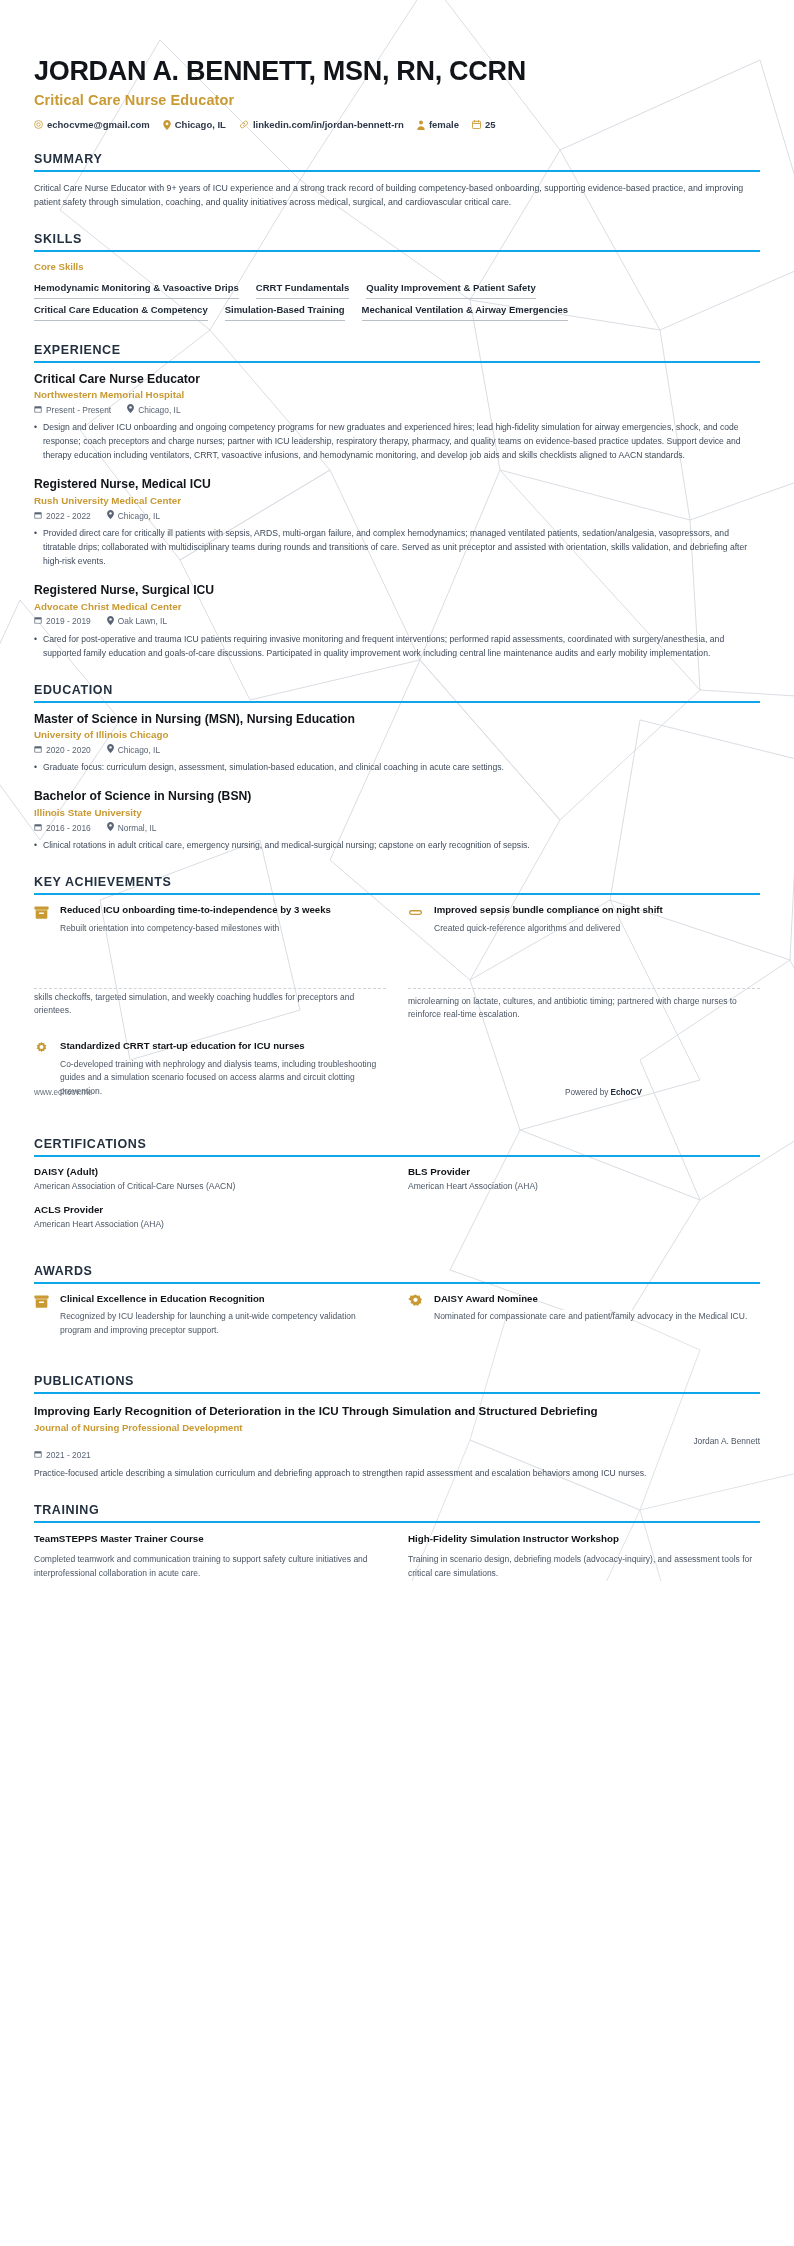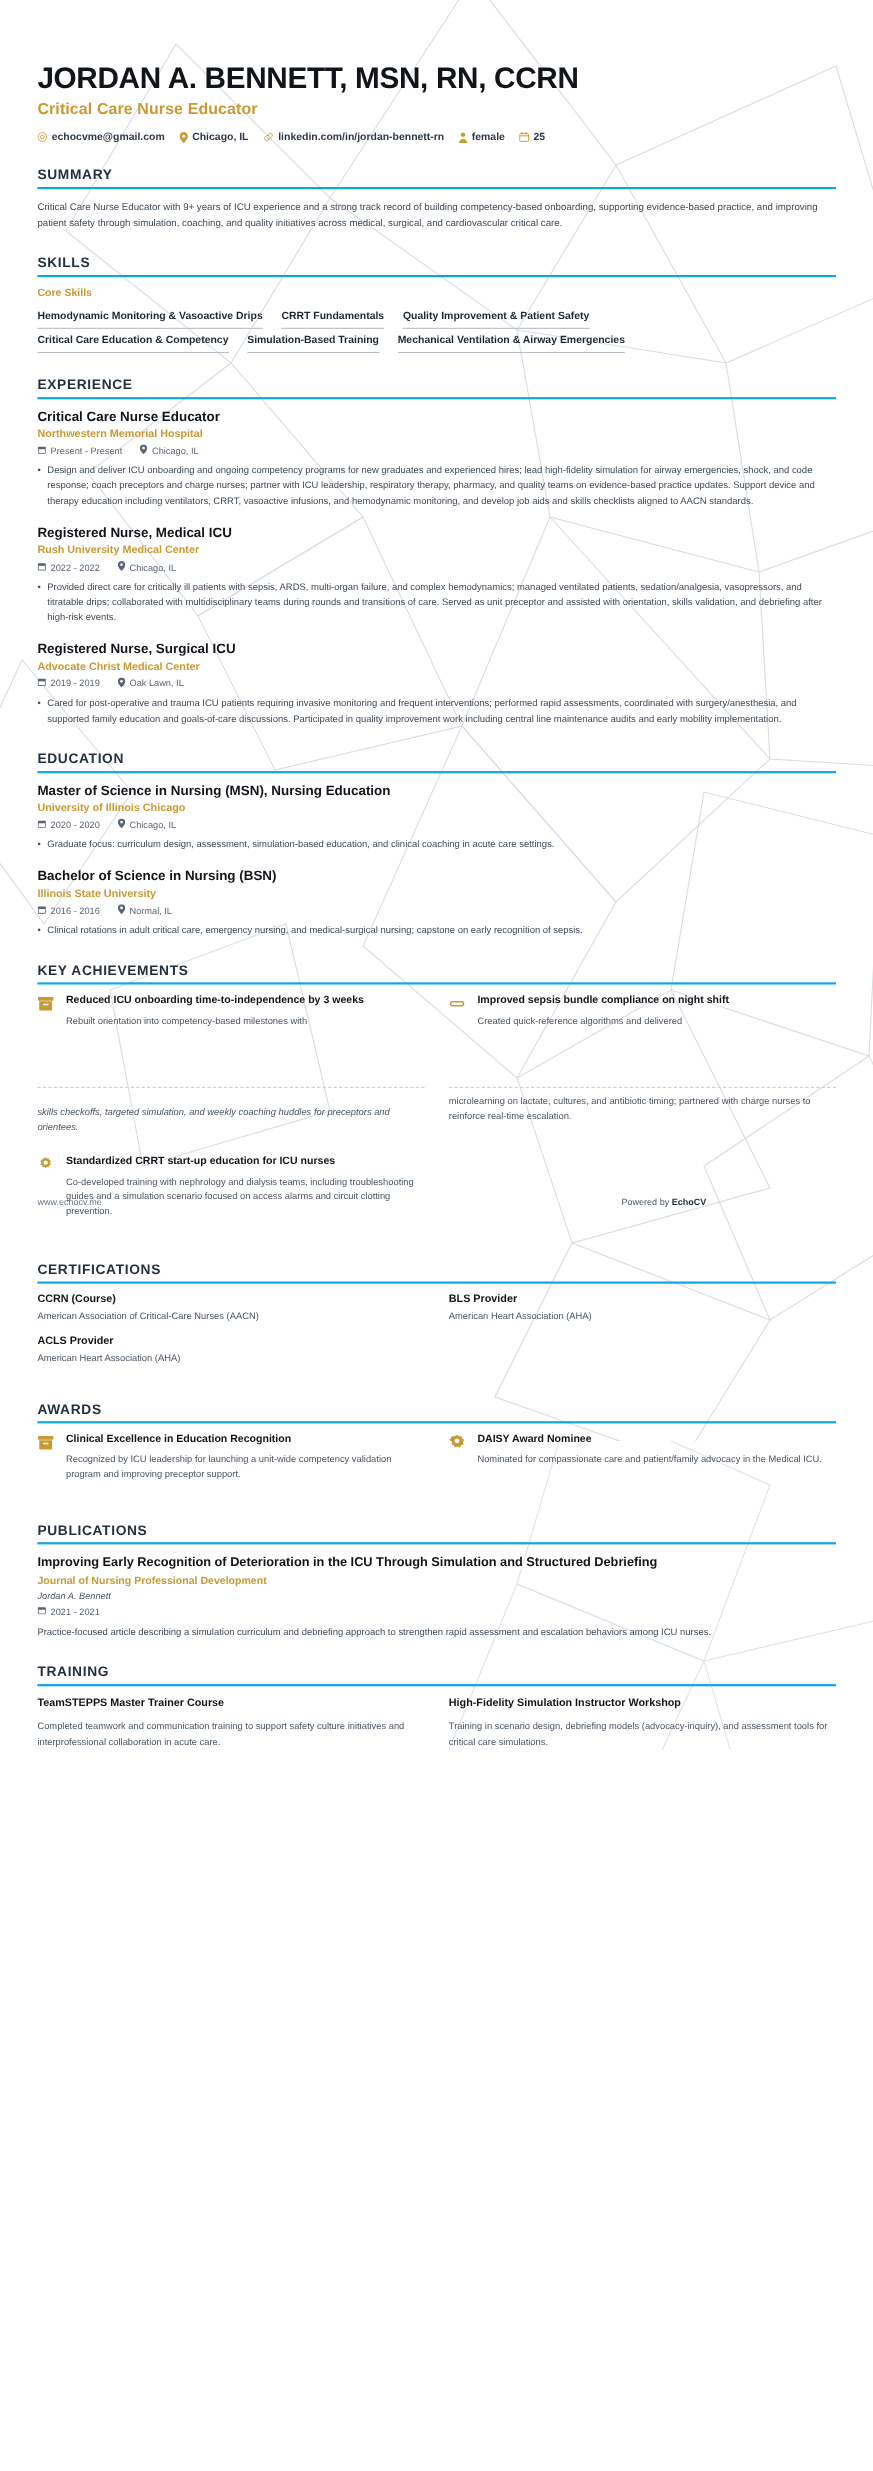--- a/index.html
+++ b/index.html
@@ -208,22 +208,22 @@
   }
   .pub-journal {
     margin-top: 4px;
     font-size: 9.6px;
     font-weight: bold;
     color: #c99a33;
   }
   .pub-authors {
     margin-top: 3px;
     font-size: 8.4px;
-    font-style: italic;
     color: #4a5564;
+    text-align: right;
   }
   .pub-desc {
     margin-top: 7px;
     font-size: 8.6px;
     line-height: 1.62;
     color: #3e4a5a;
   }
 
   
   .tr-title {
@@ -572,21 +572,21 @@
   <div class="footer" style="top:1088px;">
     <span class="foot-site">www.echocv.me</span>
     <span class="foot-brand"><span>Powered by </span><b>EchoCV</b></span>
   </div>
 
   <div class="content" style="padding-top:38px;">
 
     <div class="two-col">
       <div class="col">
         <div class="divider-dots"></div>
-        <div class="ach-desc" style="margin-top:16px;font-style:italic;">skills checkoffs, targeted simulation, and weekly coaching huddles for preceptors and orientees.</div>
+        <div class="ach-desc" style="margin-top:2px;">skills checkoffs, targeted simulation, and weekly coaching huddles for preceptors and orientees.</div>
       </div>
       <div class="col">
         <div class="divider-dots"></div>
         <div class="ach-desc" style="margin-top:6px;">microlearning on lactate, cultures, and antibiotic timing; partnered with charge nurses to reinforce real-time escalation.</div>
       </div>
     </div>
 
     <div class="two-col" style="margin-top:18px;">
       <div class="col">
         <div class="ach">
@@ -604,21 +604,21 @@
       </div>
       <div class="col"></div>
     </div>
 
     <div class="section" style="margin-top:24px;">
       <div class="sec-head">CERTIFICATIONS</div>
       <div class="sec-body">
         <div class="two-col">
           <div class="col">
             <div class="cert">
-              <div class="cert-name">CCRN (Course)</div>
+              <div class="cert-name">DAISY (Adult)</div>
               <div class="cert-org">American Association of Critical-Care Nurses (AACN)</div>
             </div>
             <div class="cert">
               <div class="cert-name">ACLS Provider</div>
               <div class="cert-org">American Heart Association (AHA)</div>
             </div>
           </div>
           <div class="col">
             <div class="cert">
               <div class="cert-name">BLS Provider</div>

